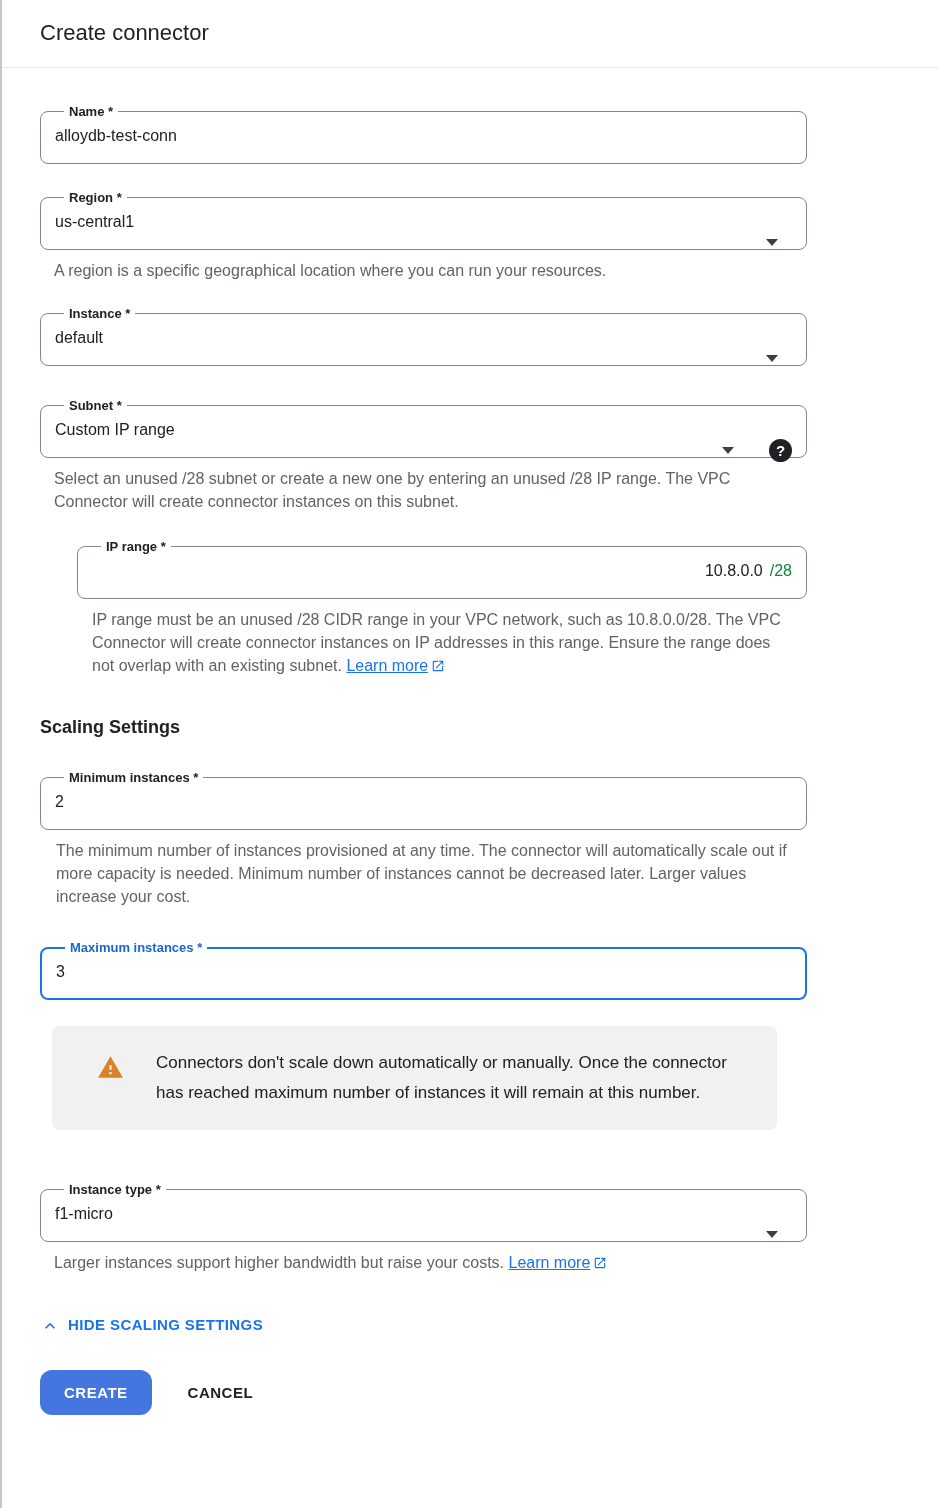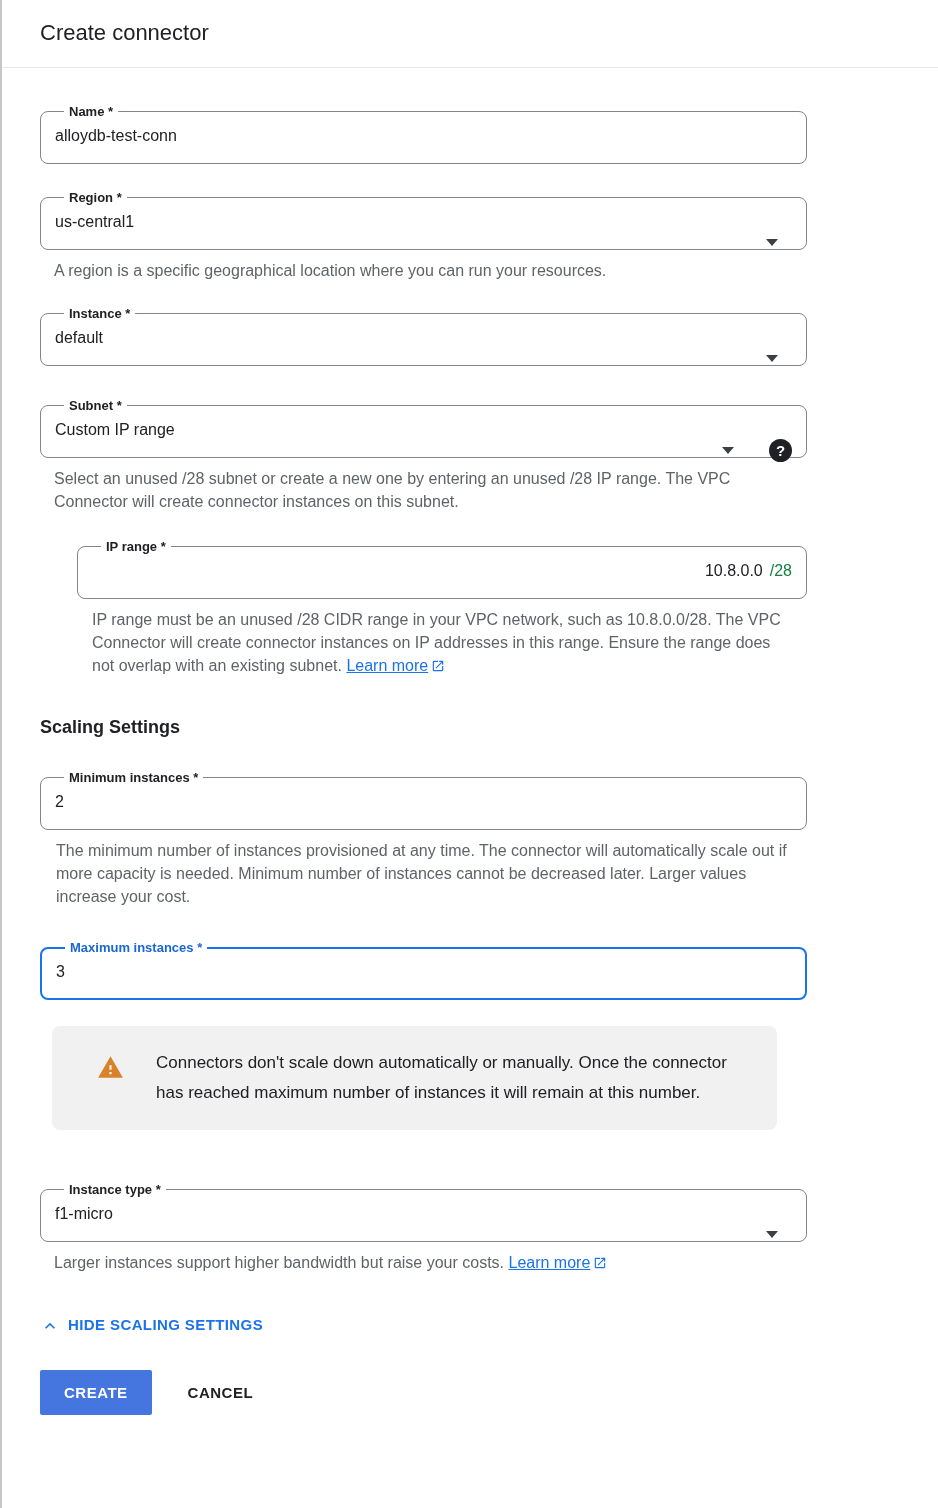--- a/index.html
+++ b/index.html
@@ -100,21 +100,21 @@
 
   .hide-link {
     display: inline-flex; align-items: flex-start; gap: 8px;
     margin-top: 42px;
     border: 0; background: none; padding: 0; cursor: pointer;
     font-family: inherit; font-size: 15px; font-weight: 700;
     color: #1a73e8; letter-spacing: 0.4px;
   }
   .actions { margin-top: 30px; display: flex; align-items: center; }
   .btn-primary {
-    border: 0; border-radius: 2px; cursor: pointer;
+    border: 0; border-radius: 12px; cursor: pointer;
     background: #4575df; color: #fff;
     font-family: inherit; font-size: 15px; font-weight: 700;
     letter-spacing: 0.5px; padding: 14px 24px;
   }
   .btn-text {
     border: 0; background: none; cursor: pointer;
     font-family: inherit; font-size: 15px; font-weight: 700;
     letter-spacing: 0.5px; color: #202124;
     margin-left: 36px; padding: 14px 0;
   }

